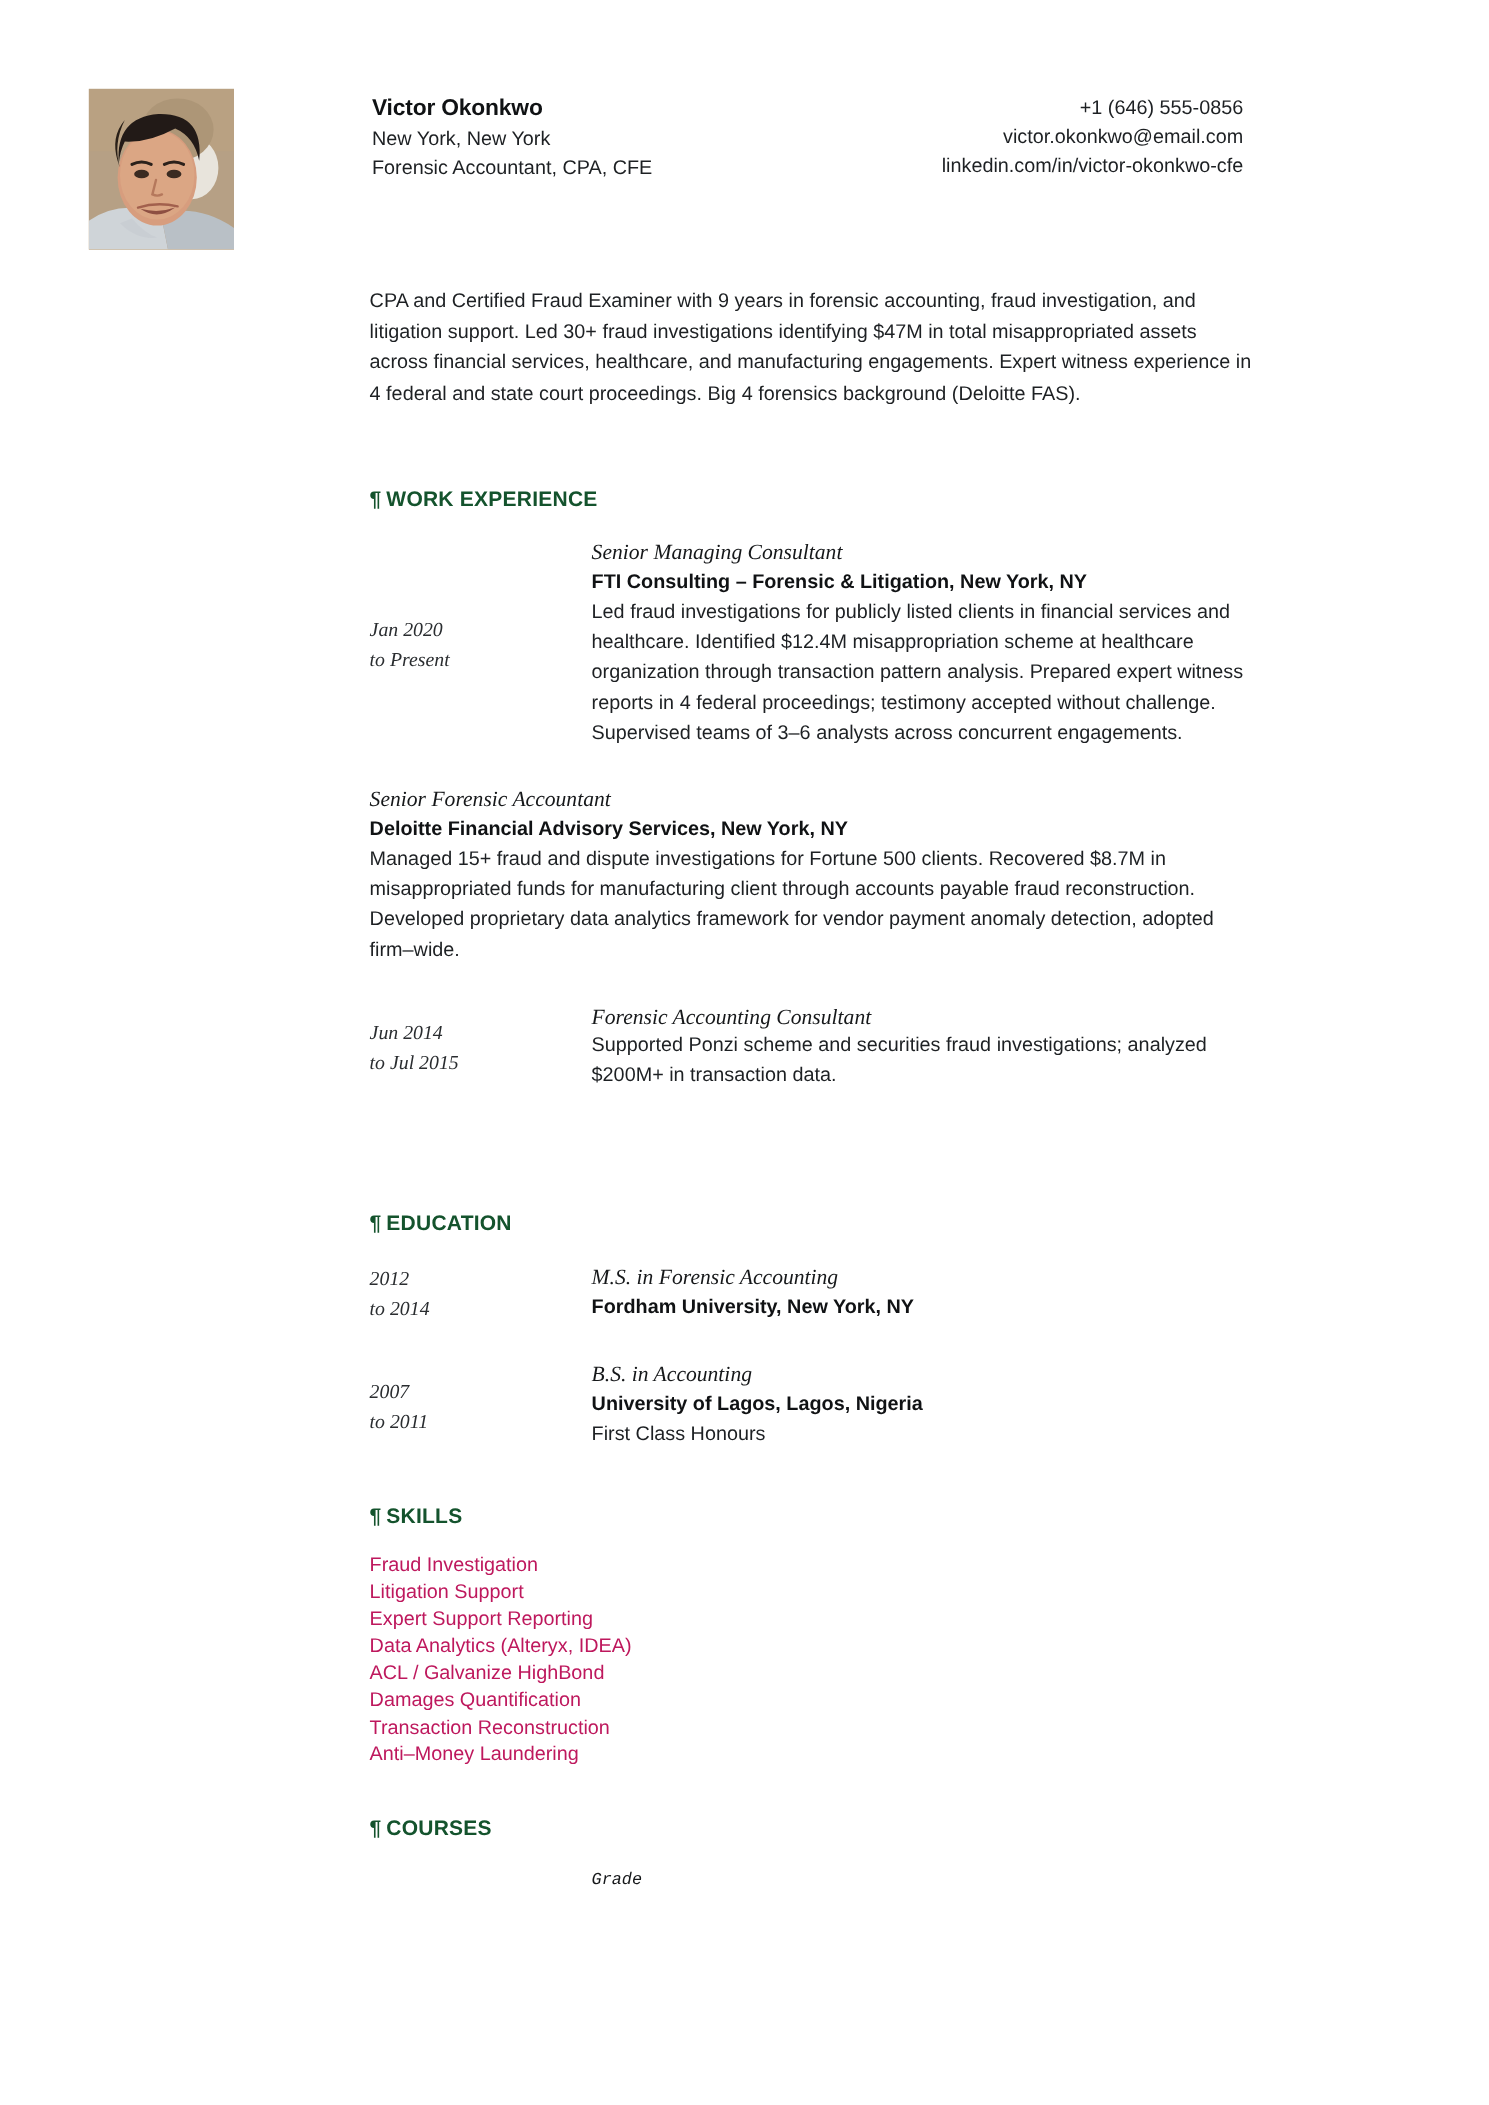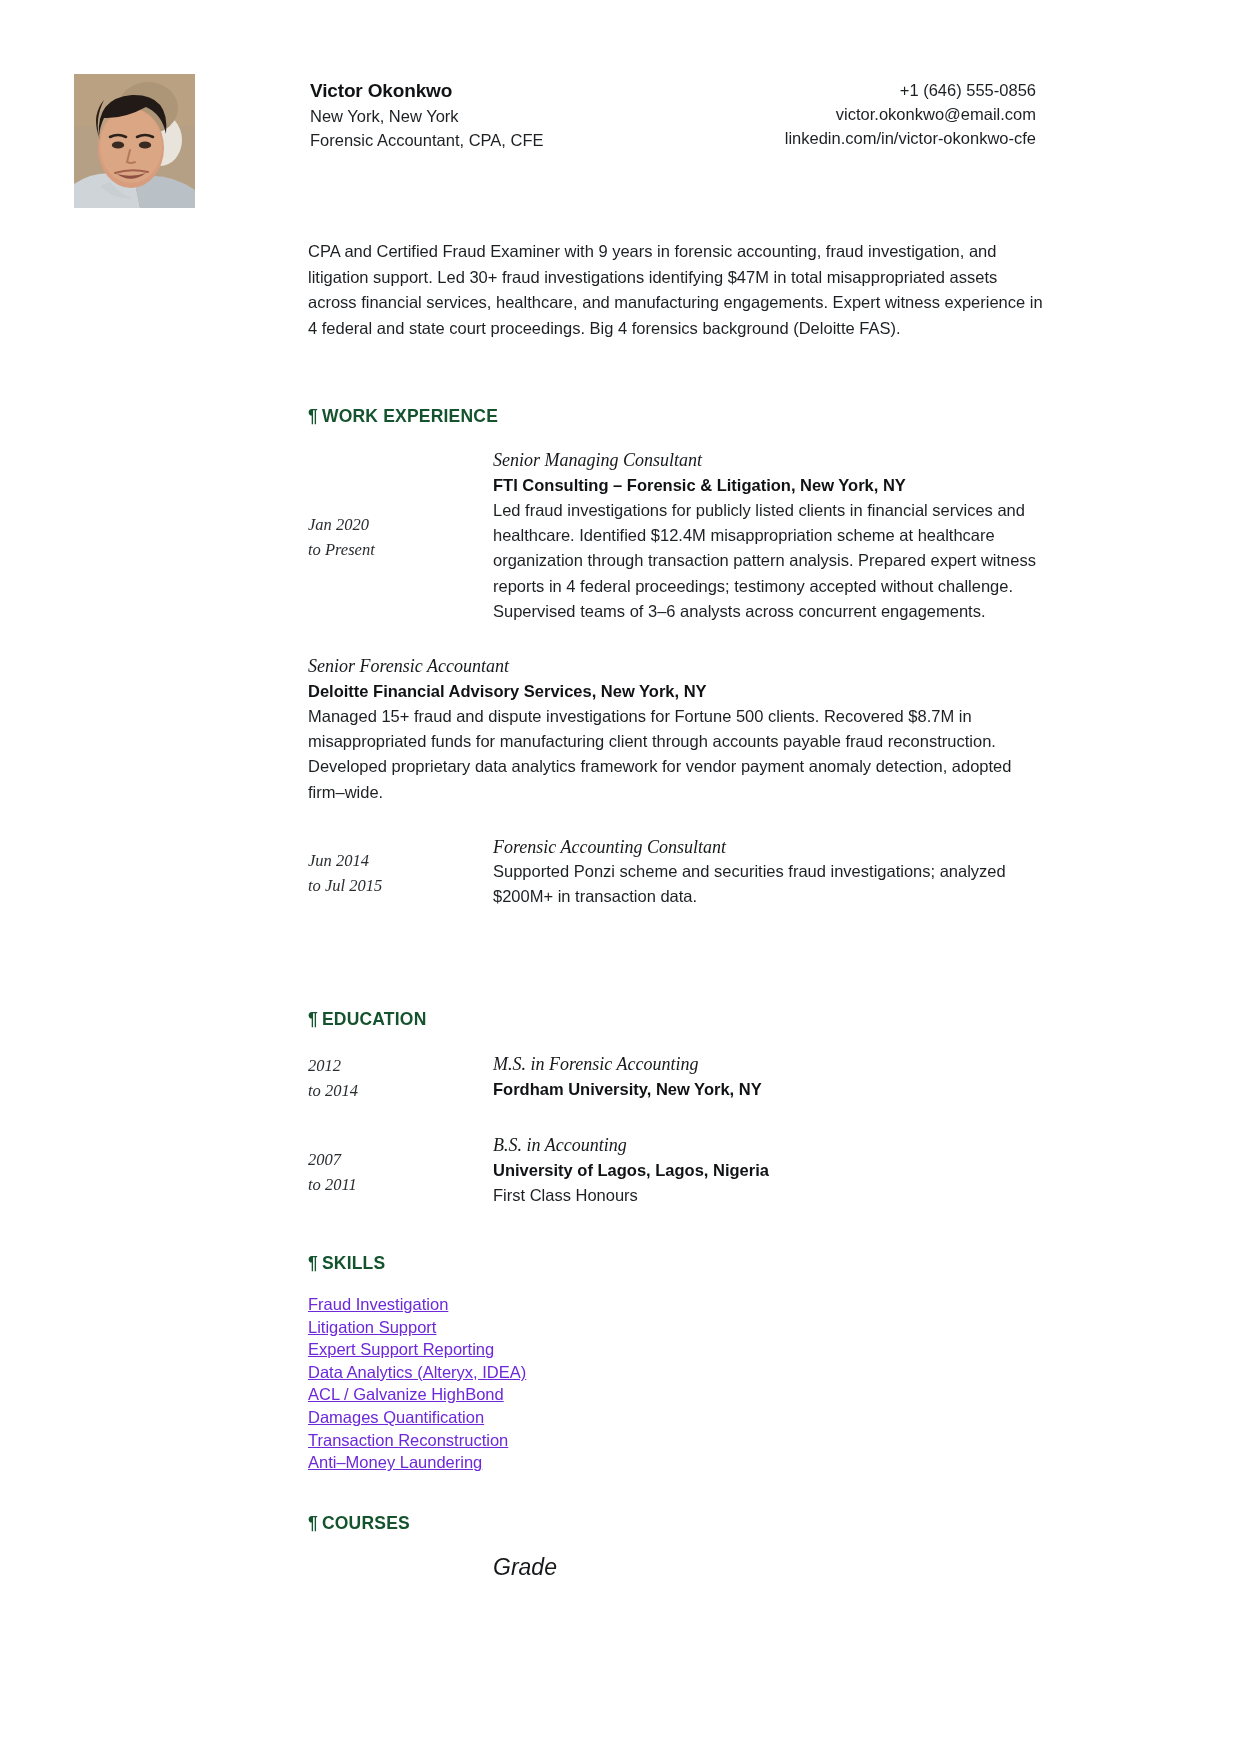--- a/index.html
+++ b/index.html
@@ -149,33 +149,32 @@
     color: #1d2023;
     margin-top: 0;
   }
 
   .skills-list {
     margin-top: 19px;
   }
   .skills-list div {
     font-size: 16.5px;
     line-height: 22.6px;
-    color: #6d28d9;
-    text-decoration: underline;
+    color: #be185d;
   }
 
   .courses-head-row {
     display: flex;
     margin-top: 22px;
   }
   .courses-head-row .entry-dates { padding-top: 0; }
   .courses-col-label {
-    font-family: Liberation Sans, sans-serif;
+    font-family: Liberation Mono, monospace;
     font-style: italic;
-    font-size: 23px;
+    font-size: 14px;
     line-height: 23px;
     color: #16181a;
   }
 </style>
 </head>
 <body>
 
 <div class="page">
 
   <div class="header">

